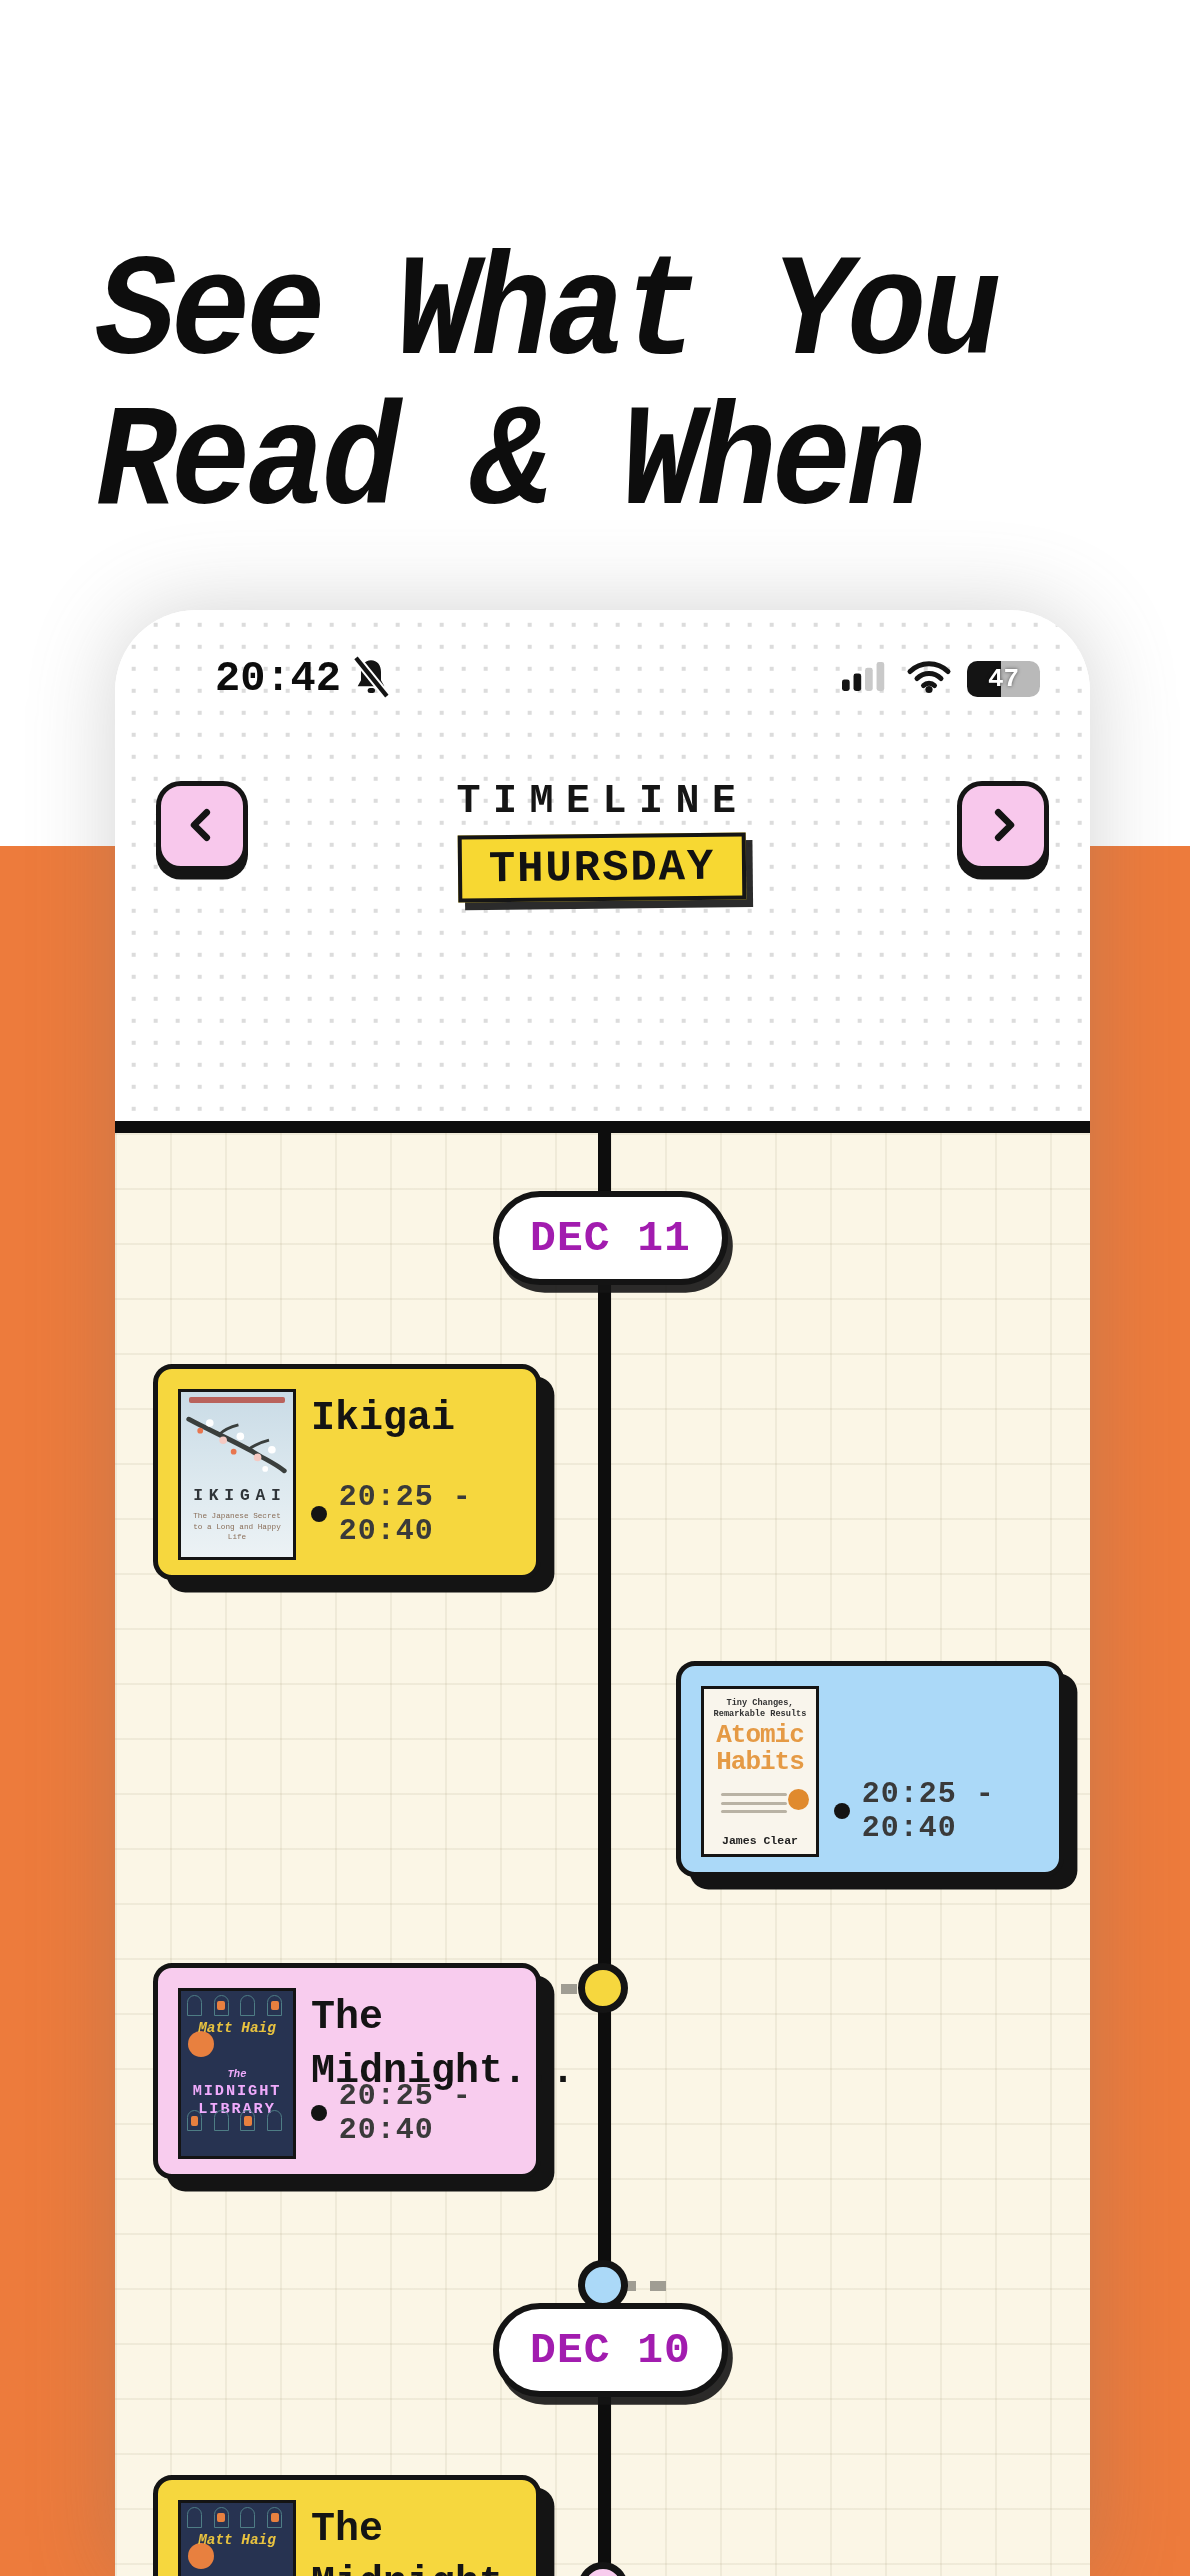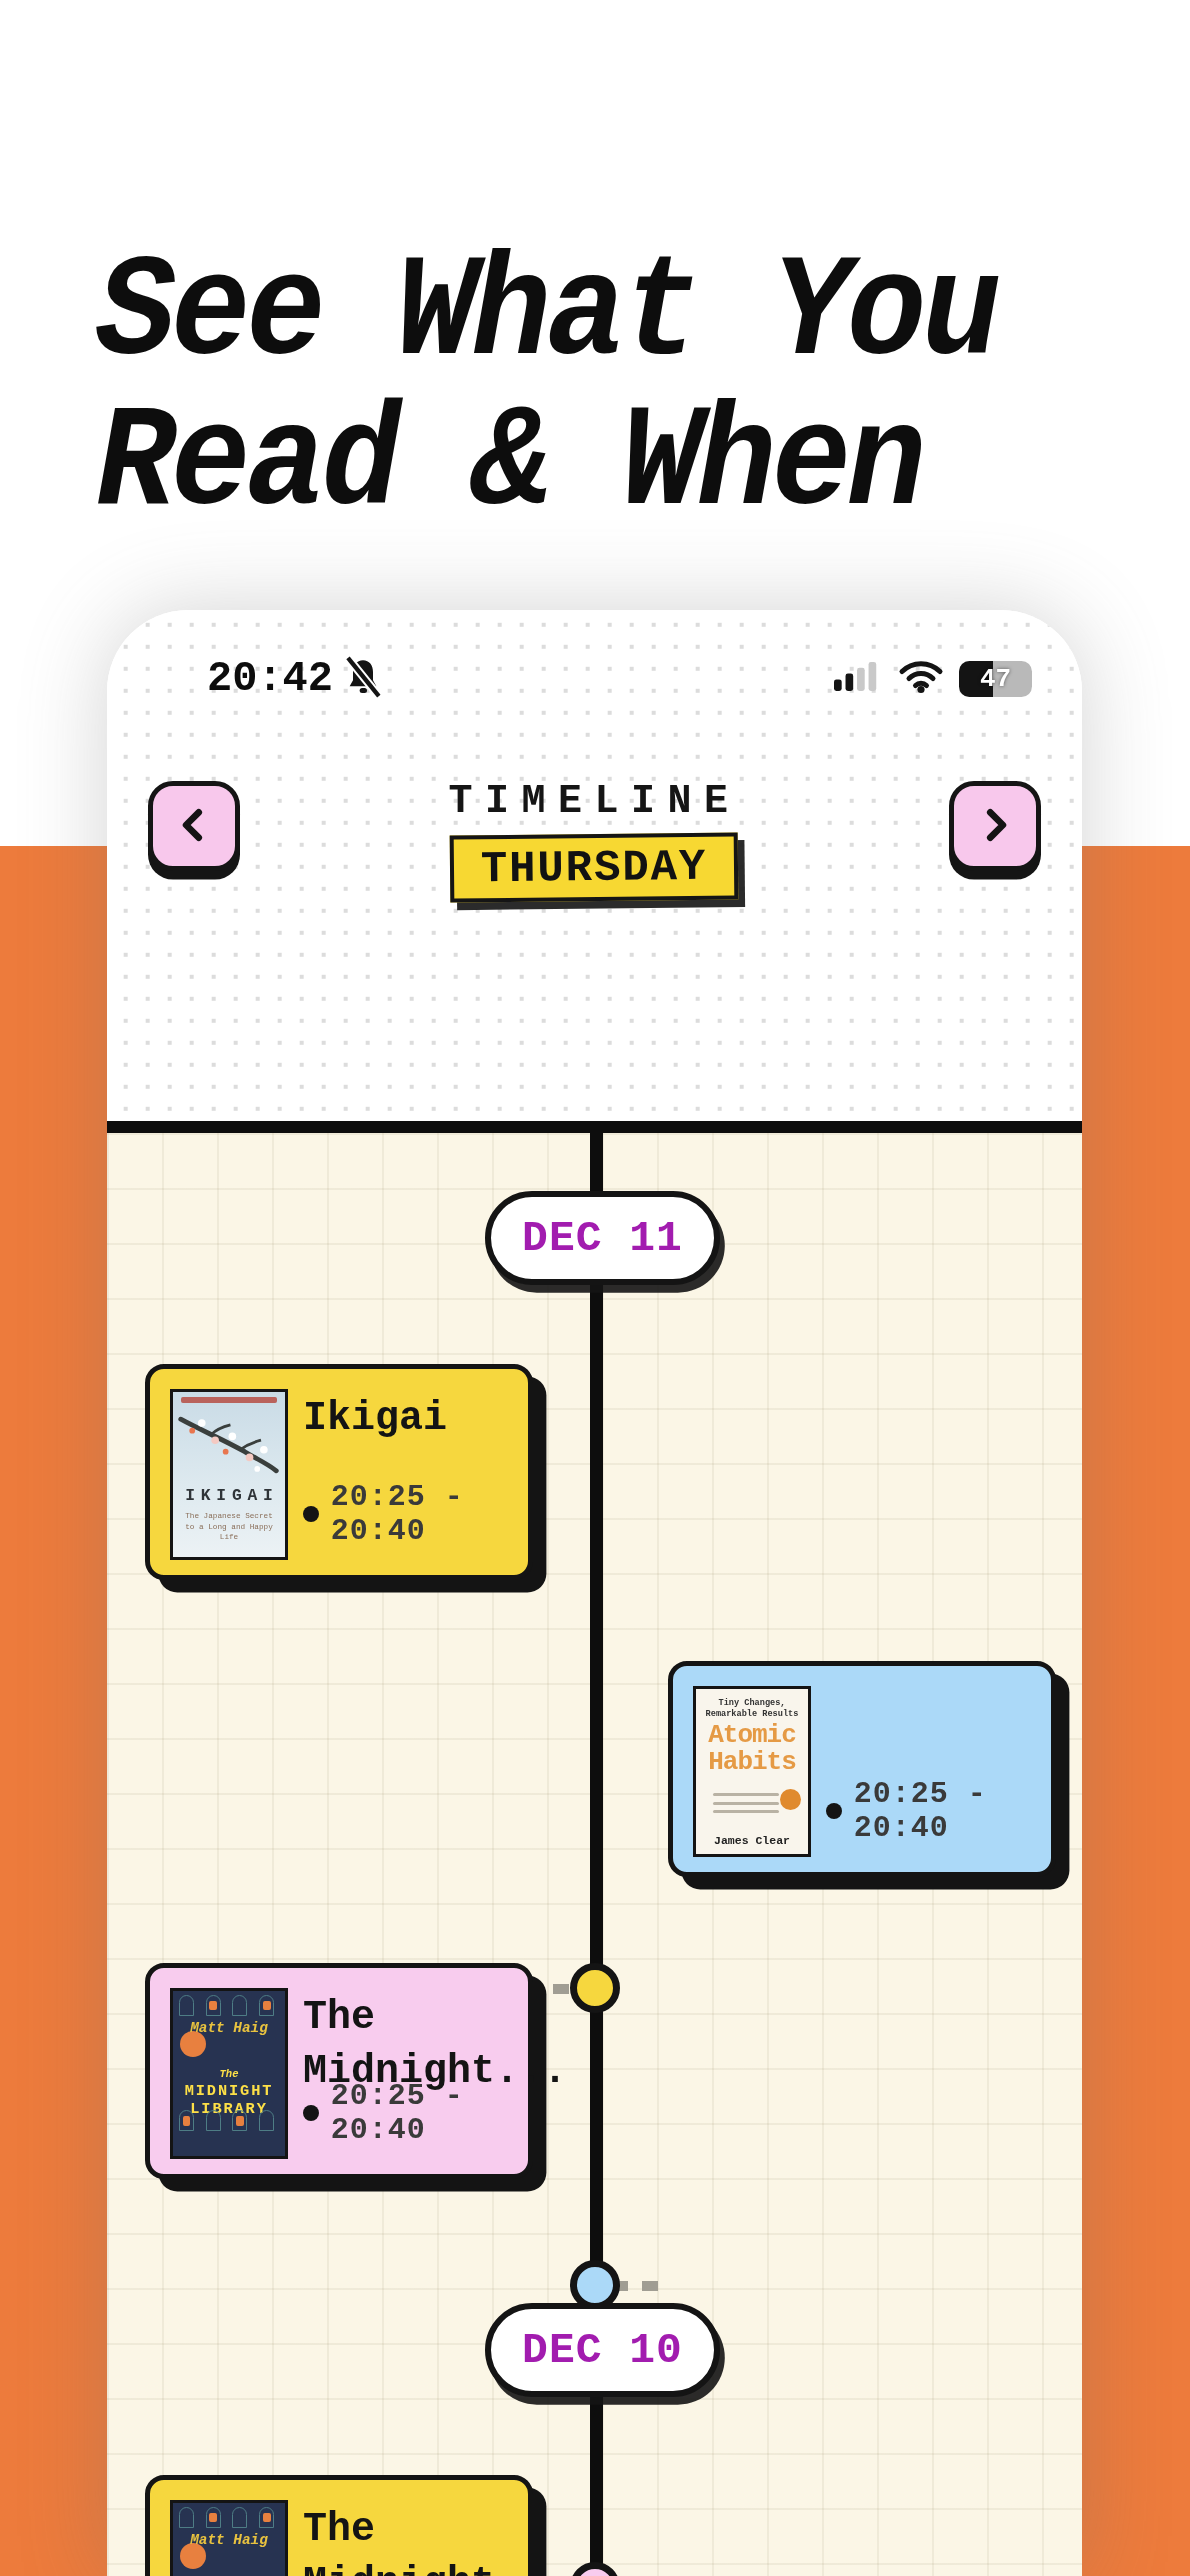--- a/index.html
+++ b/index.html
@@ -13,21 +13,21 @@
   .headline{
     position:absolute;left:96px;top:144px;
     font-size:144px;line-height:150px;font-weight:bold;font-style:italic;
     letter-spacing:-4.8px;color:#0d0d0d;
     transform:scaleX(0.92);transform-origin:left top;white-space:nowrap;
   }
   .headline span{display:block;}
 
   
   .phone{
-    position:absolute;left:107px;top:610px;width:975px;height:1966px;
+    position:absolute;left:115px;top:610px;width:975px;height:1966px;
     background:#ffffff;border-radius:81px 81px 0 0;overflow:hidden;
     box-shadow:0 0 86px rgba(110,110,110,.30);
   }
   .phone-header{
     position:absolute;top:0;left:0;right:0;height:511px;background:#ffffff;
     background-image:radial-gradient(#dcdcdc 2.3px,rgba(0,0,0,0) 2.5px);
     background-size:22px 22px;background-position:7.7px 3.8px;
   }
   
   .status-bar{position:absolute;top:42px;left:100px;right:50px;height:54px;
@@ -131,21 +131,21 @@
   .at-badge{position:absolute;right:6.7px;top:100px;width:21px;height:21px;border-radius:50%;background:#E08A2E;}
   .at-lines{position:absolute;left:17px;right:29px;top:104px;}
   .at-lines div{height:2.9px;background:#b9b2a4;margin-bottom:5.8px;border-radius:1.9px;}
   .at-author{position:absolute;bottom:6.7px;width:100%;text-align:center;font-size:11.5px;font-weight:bold;color:#222;}
   
   .cover-midnight{background:#273351;}
   .mn-arch{position:absolute;width:15.3px;height:21px;border:1.9px solid #4e7d85;border-radius:8.6px 8.6px 0 0;box-sizing:border-box;}
   .mn-fig{position:absolute;width:7.7px;height:9.6px;background:#E8803F;border-radius:1.9px;}
   .mn-circle{position:absolute;left:6.7px;top:40px;width:26px;height:26px;border-radius:50%;background:#E8803F;}
   .mn-author{position:absolute;top:29px;left:0;width:100%;text-align:center;font-size:14.4px;font-style:italic;font-weight:bold;color:#E8C23F;}
-  .mn-title{position:absolute;top:73px;width:100%;text-align:center;color:#fde047;font-weight:bold;}
+  .mn-title{position:absolute;top:73px;width:100%;text-align:center;color:#f0abfc;font-weight:bold;}
   .mn-t1{font-size:10.5px;font-style:italic;display:inline;}
   .mn-t2{font-size:15.3px;letter-spacing:1.9px;display:inline;}
   .mn-t3{font-size:15.3px;letter-spacing:1.9px;display:block;}
 </style>
 </head>
 <body>
 
 <div class="screen">
   <div class="orange-bg"></div>
 

